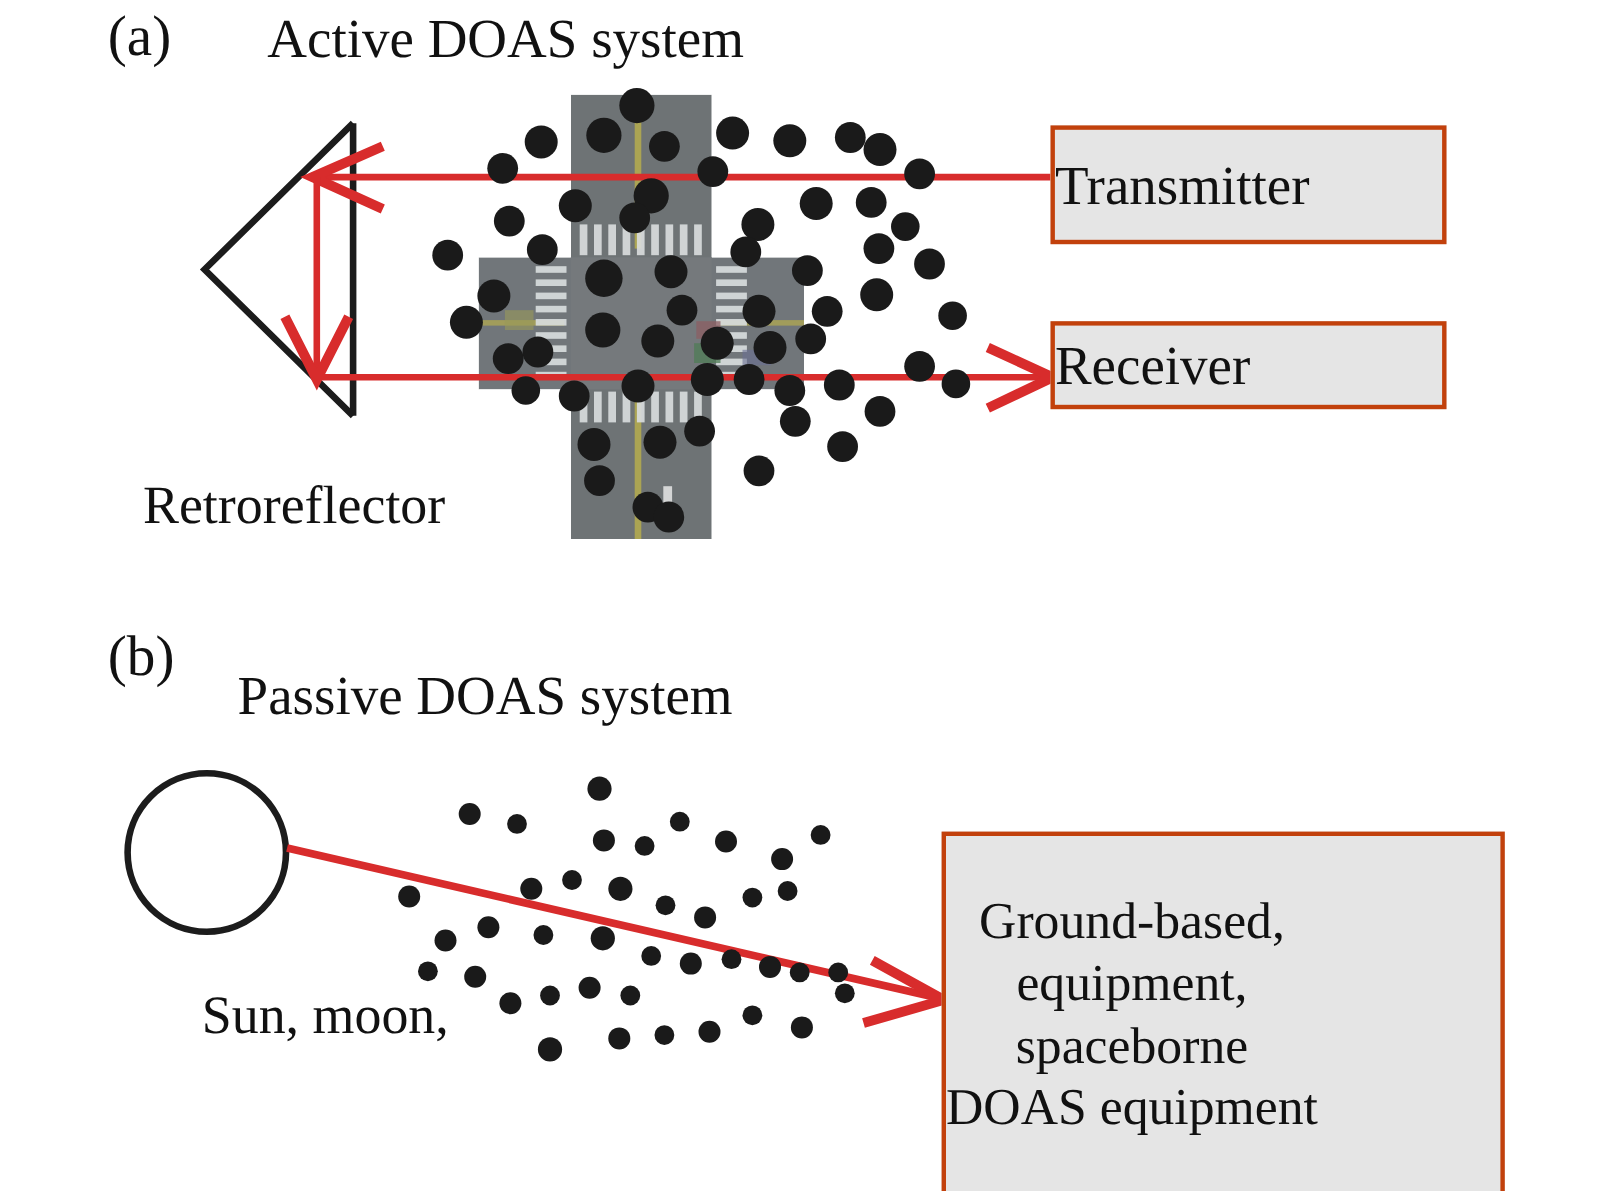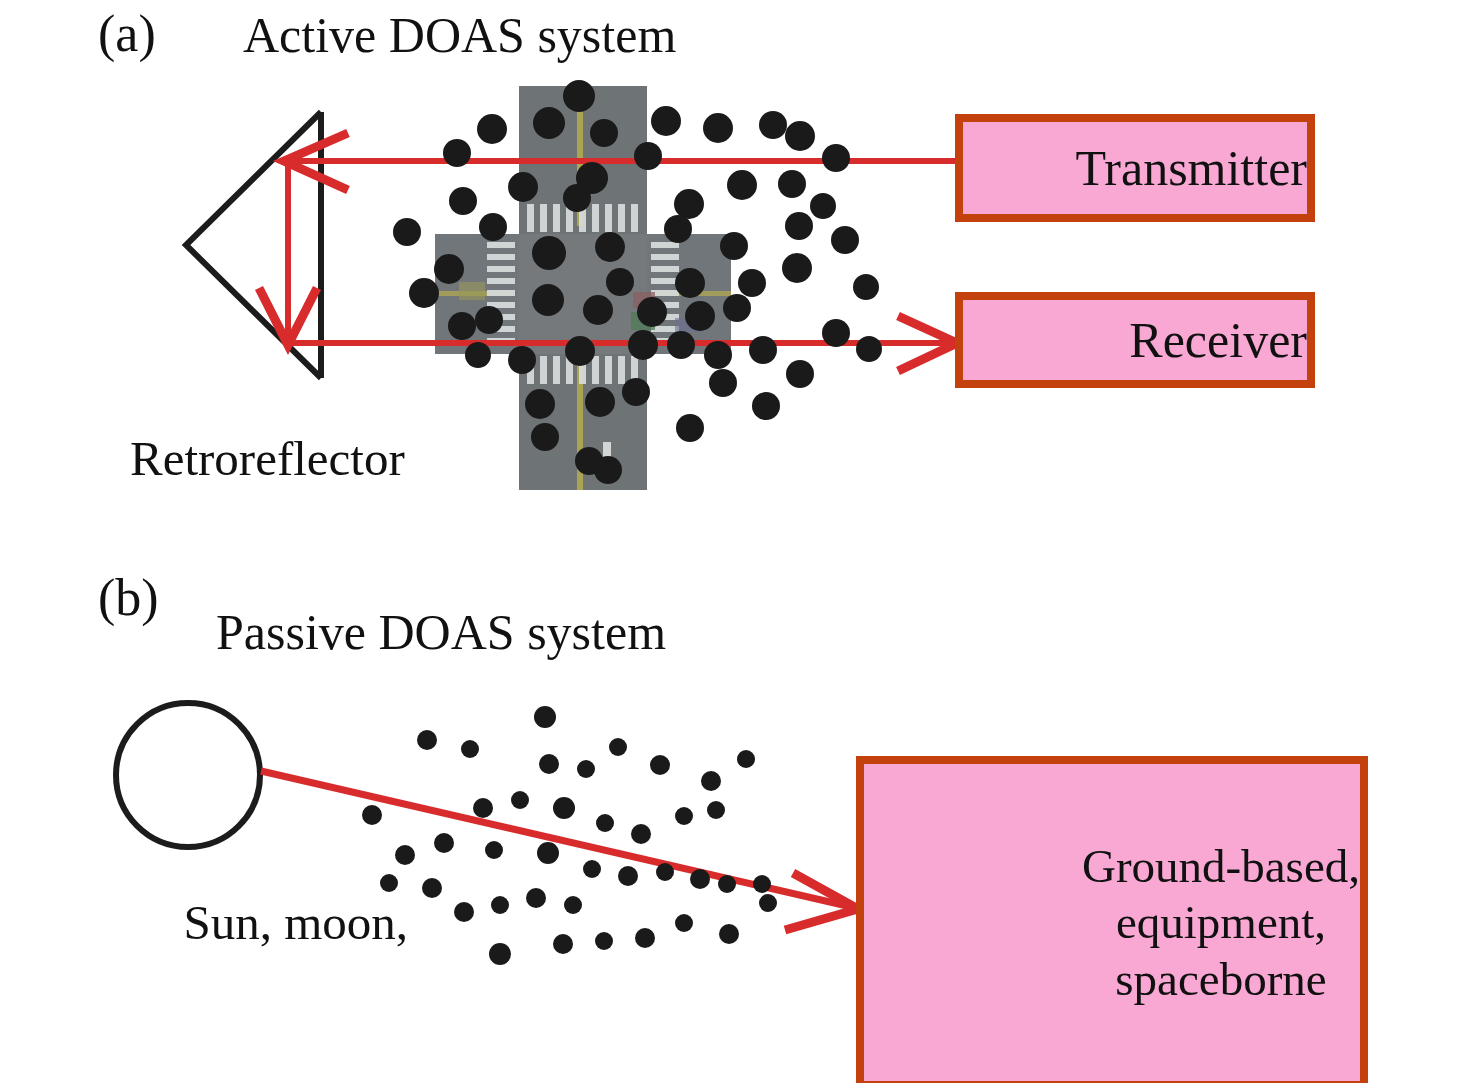--- a/index.html
+++ b/index.html
@@ -37,26 +37,26 @@
   .caption {
     font-size: 49px;
     line-height: 1.02;
     color: #111111;
     white-space: nowrap;
   }
   .caption.center { text-align: right; }
 
   
   .box {
-    border: 8px solid #c2410c;
-    background: #f9a8d4;
+    border: 4px solid #c2410c;
+    background: #e5e5e5;
     box-sizing: border-box;
     display: flex;
     align-items: center;
-    justify-content: flex-end;
+    justify-content: flex-start;
     text-align: center;
   }
   .box-label {
     font-size: 50px;
     line-height: 1.16;
     color: #111111;
   }
   .box-label.multi { font-size: 47px; line-height: 1.2; }
 
   
@@ -243,21 +243,21 @@
         <circle cx="869" cy="349" r="13" fill="#1a1a1a"></circle>
       </g>
   </svg>
 
   <div class="abs caption" style="left:130px; top:434px;">Retroreflector</div>
 
   <div class="abs box" style="left:955px; top:114px; width:360px; height:108px;">
     <span class="box-label">Transmitter</span>
   </div>
 
-  <div class="abs box" style="left:955px; top:292px; width:360px; height:96px;">
+  <div class="abs box" style="left:955px; top:292px; width:360px; height:80px;">
     <span class="box-label">Receiver</span>
   </div>
 
   <div class="abs panel-tag" style="left:98px; top:572px;">(b)</div>
   <div class="abs panel-title" style="left:216px; top:607px;">Passive DOAS system</div>
 
   <svg class="layer" xmlns="http://www.w3.org/2000/svg">
 
     <circle cx="188" cy="775" r="72" fill="#ffffff" stroke="#1c1c1c" stroke-width="6"></circle>
 
@@ -311,16 +311,17 @@
 
   <div class="abs caption center" style="left:118px; top:898px; width:290px;">
     <div>Sun, moon,</div>
   </div>
 
   <div class="abs box" style="left:856px; top:740px; width:512px; height:333px;margin-top:16px;">
     <div class="box-label multi">
       <div>Ground-based,</div>
       <div>equipment,</div>
       <div>spaceborne</div>
+      <div>DOAS equipment</div>
     </div>
   </div>
 
 </div>
 
 </body></html>

